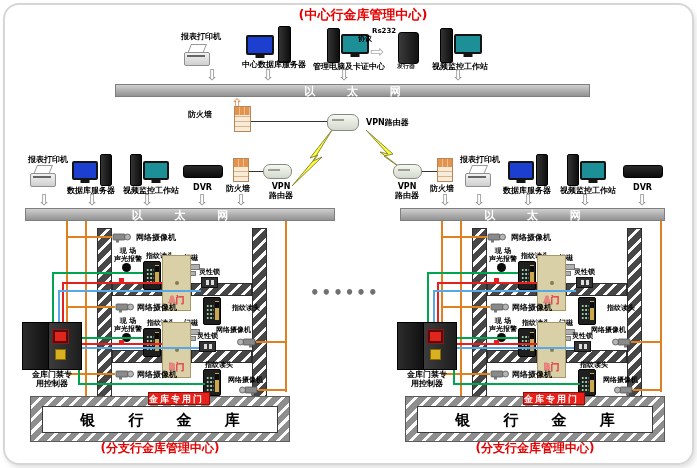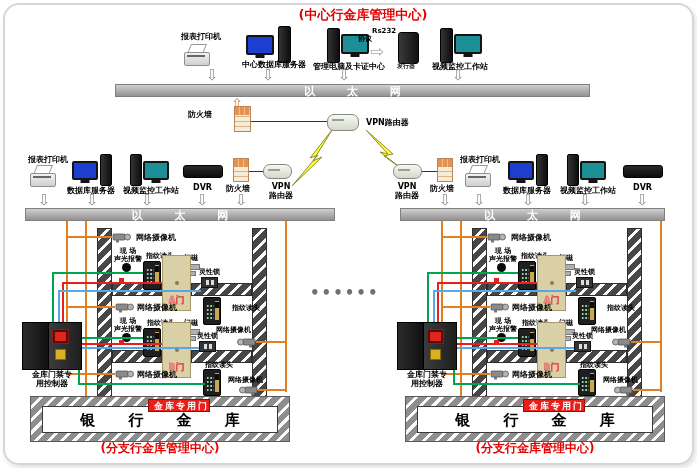--- a/index.html
+++ b/index.html
@@ -39,21 +39,21 @@
   .fpr .strip{position:absolute;right:1px;top:3px;width:4px;height:19px;background:#c9a84e;}
   .fpr .win{position:absolute;right:1px;top:4px;width:4px;height:6px;background:#0c0c0c;}
   .door{position:absolute;width:29px;height:56px;background:#d9d0a8;border:1px solid #a89868;box-sizing:border-box;}
   .door .knob{position:absolute;left:12px;top:25px;width:4px;height:4px;border-radius:50%;background:#8a7a4a;}
   .doorlbl{position:absolute;width:100%;text-align:center;color:#f08f8f;font:bold 9px "DejaVu Sans",sans-serif;-webkit-text-stroke:.4px #e05050;}
   .alarm{position:absolute;width:9px;height:9px;border-radius:50%;background:#0a0a0a;}
   .dmag{position:absolute;}
   .dmag i{display:block;background:#b0b0b0;border:1px solid #777;}
   .lock{position:absolute;width:15px;height:9px;background:#333;border:1px solid #111;display:flex;gap:2px;align-items:center;justify-content:center;}
   .lock i{display:block;width:3px;height:5px;background:#ddd;}
-  .vdoor{position:absolute;background:#e8201a;color:#fff;font:bold 9px "DejaVu Sans",sans-serif;text-align:right;letter-spacing:2px;line-height:13px;border:1px solid #8d0f0c;box-sizing:border-box;margin-top:7px;}
+  .vdoor{position:absolute;background:#e8201a;color:#fff;font:bold 9px "DejaVu Sans",sans-serif;text-align:left;letter-spacing:2px;line-height:13px;border:1px solid #8d0f0c;box-sizing:border-box;}
   .vaultbox{position:absolute;background:#fff;border:1px solid #3a3a3a;font:bold 15px "DejaVu Sans",sans-serif;color:#000;text-align:center;letter-spacing:14px;padding-left:14px;box-sizing:border-box;}
   .issuer{position:absolute;background:linear-gradient(90deg,#3a3a3a,#121212);border:1px solid #000;border-radius:3px;}
   .dots{position:absolute;color:#707070;font:bold 15px "DejaVu Sans",sans-serif;letter-spacing:2px;}
   .bolt{position:absolute;}
 </style>
 </head>
 <body>
 
 <div id="canvas">
   <div class="frame"></div>

